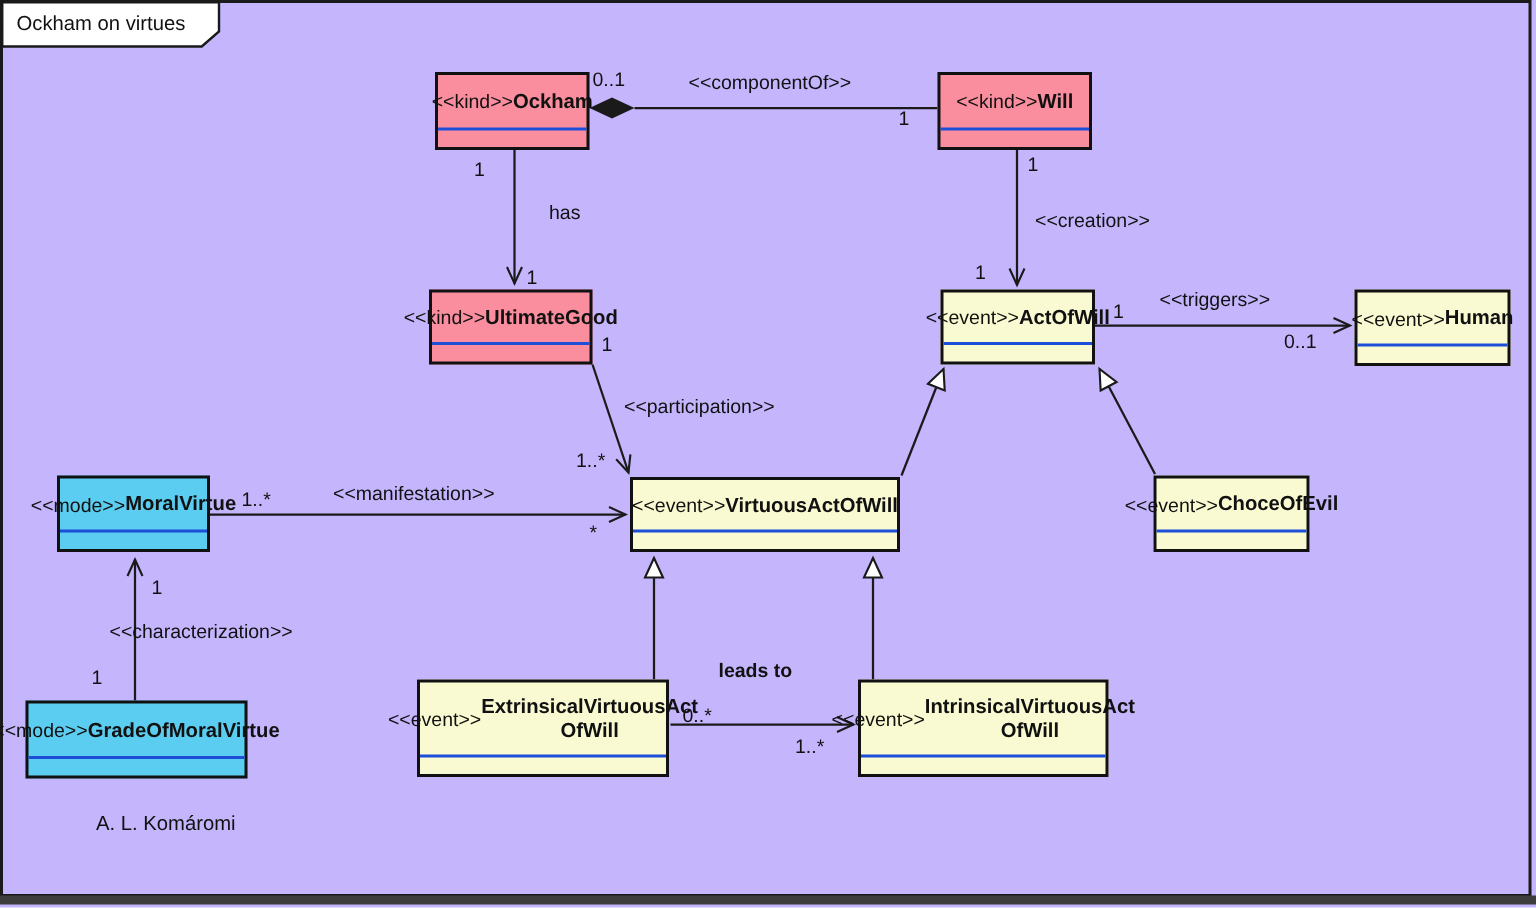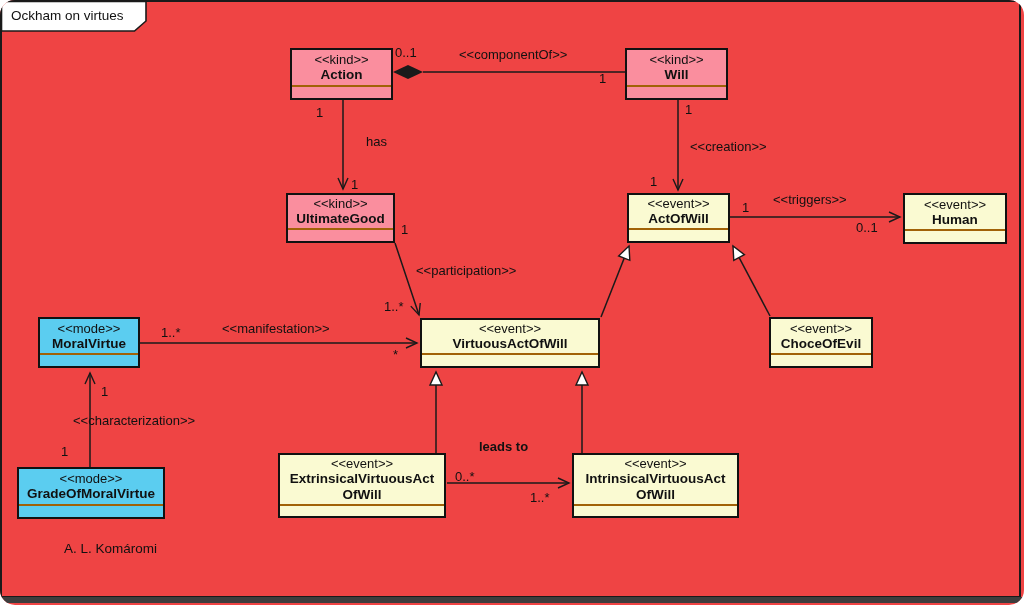--- a/index.html
+++ b/index.html
@@ -1,25 +1,25 @@
 <!DOCTYPE html>
 <html><head>
 <meta charset="utf-8">
 <style>
   html,body{margin:0;padding:0;background:#fff;}
-  #canvas{position:relative;width:1024px;height:605px;background:#ef4444;overflow:hidden;
-          font-family:"Liberation Sans","DejaVu Sans",sans-serif;color:#111;border-radius:15px;}
+  #canvas{position:relative;width:1024px;height:605px;background:#c4b5fd;overflow:hidden;
+          font-family:"Liberation Sans","DejaVu Sans",sans-serif;color:#111;}
   .frame{position:absolute;left:0;top:0;width:1021px;height:598px;border:2px solid #1a1a1a;box-sizing:border-box;}
   .bottom-bar{position:absolute;left:0;top:597px;width:1024px;height:6px;background:#3d3d3d;}
   .title-text{position:absolute;left:11px;top:8px;font-size:13.5px;white-space:nowrap;}
   .signature{position:absolute;left:20px;top:541px;font-size:13.5px;white-space:nowrap;margin-left:44px;}
   svg.overlay{position:absolute;left:0;top:0;pointer-events:none;}
   .uml-class{position:absolute;border:2px solid #111;box-sizing:border-box;display:flex;flex-direction:column;}
-  .cmain{flex:1;display:flex;flex-direction:column;align-items:center;justify-content:center;
-         border-bottom:2px solid #a16207;padding:1px 13px;}
+  .cmain{flex:1;display:flex;flex-direction:row;align-items:center;justify-content:center;
+         border-bottom:2px solid #1d4ed8;padding:1px 13px;}
   .stereo{font-size:13px;line-height:15px;white-space:nowrap;}
   .cname{font-size:13.5px;line-height:16px;font-weight:bold;white-space:pre-line;text-align:center;}
   .cattrs{height:11px;flex:0 0 auto;}
   .lbl{position:absolute;font-size:13px;line-height:14px;white-space:nowrap;}
 </style>
 </head>
 <body>
 
 <div id="canvas">
 
@@ -58,21 +58,21 @@
     <line x1="770" y1="316" x2="733" y2="246" stroke="#1a1a1a" stroke-width="1.5" marker-end="url(#mTri)"></line>
     <line x1="436" y1="453" x2="436" y2="372" stroke="#1a1a1a" stroke-width="1.5" marker-end="url(#mTri)"></line>
     <line x1="582" y1="453" x2="582" y2="372" stroke="#1a1a1a" stroke-width="1.5" marker-end="url(#mTri)"></line>
   </svg>
 
   <div class="title-text">Ockham on virtues</div>
 
   <div class="uml-class" style="left: 290px; top: 48px; width: 103px; height: 52px; background: rgb(250, 142, 158);">
     <div class="cmain">
       <div class="stereo">&lt;&lt;kind&gt;&gt;</div>
-      <div class="cname">Action</div>
+      <div class="cname">Ockham</div>
     </div>
       <div class="cattrs"></div>
   </div>
 
   <div class="uml-class" style="left: 625px; top: 48px; width: 103px; height: 52px; background: rgb(250, 142, 158);">
     <div class="cmain">
       <div class="stereo">&lt;&lt;kind&gt;&gt;</div>
       <div class="cname">Will</div>
     </div>
       <div class="cattrs"></div>

